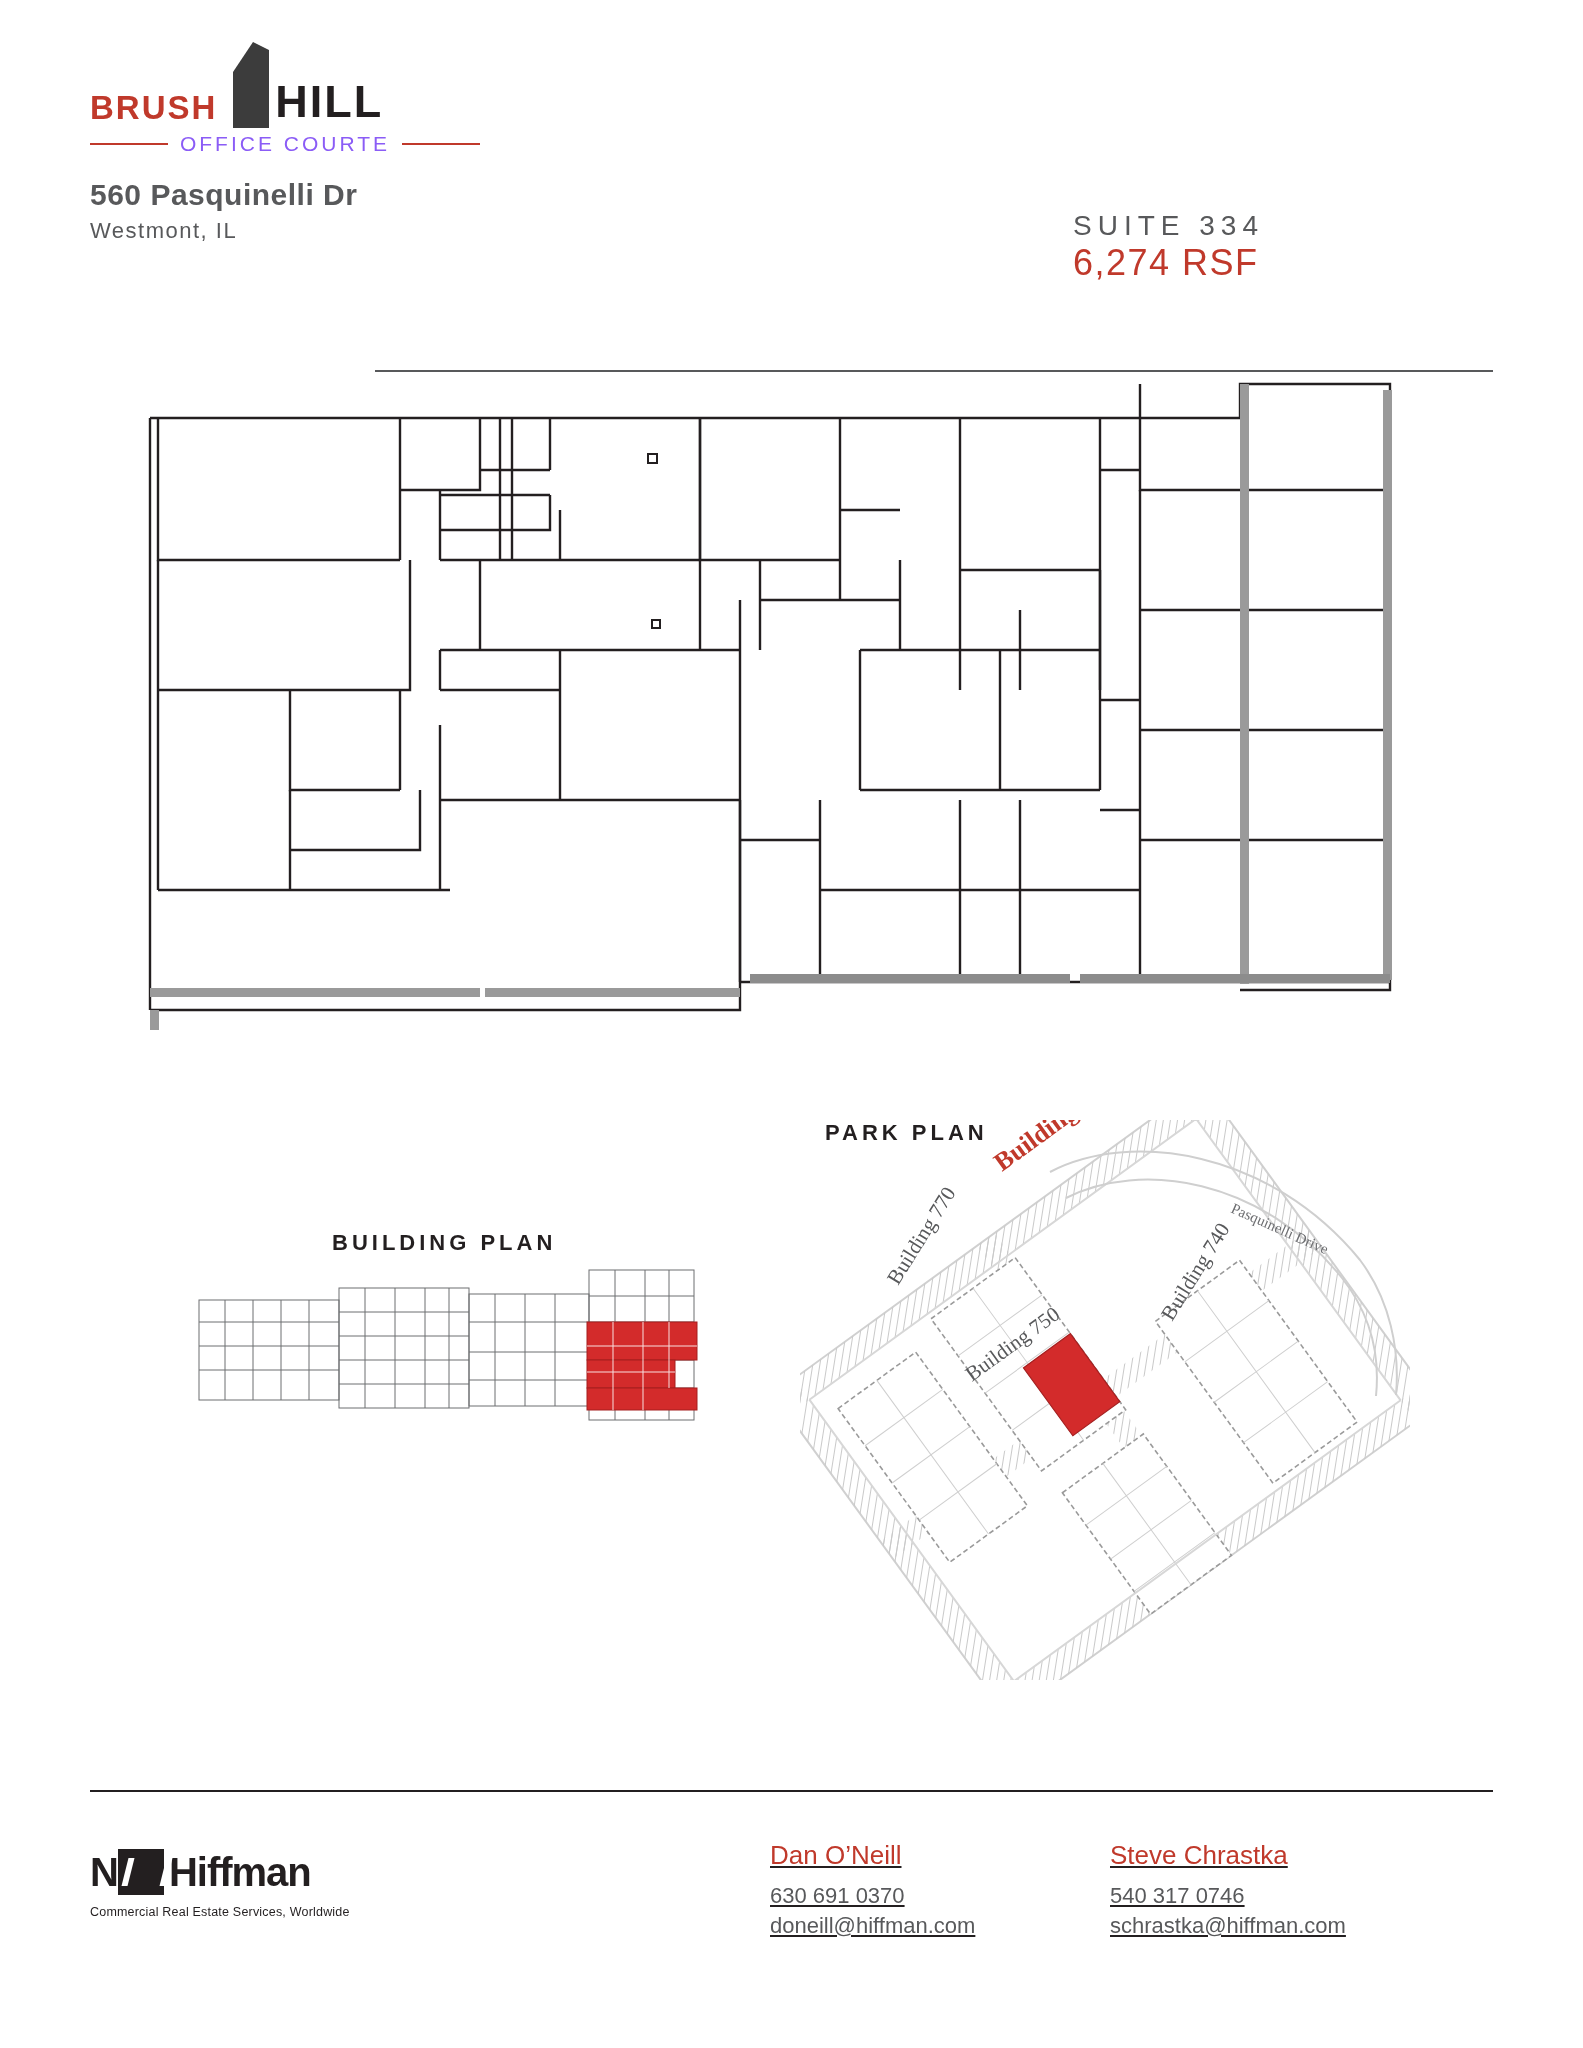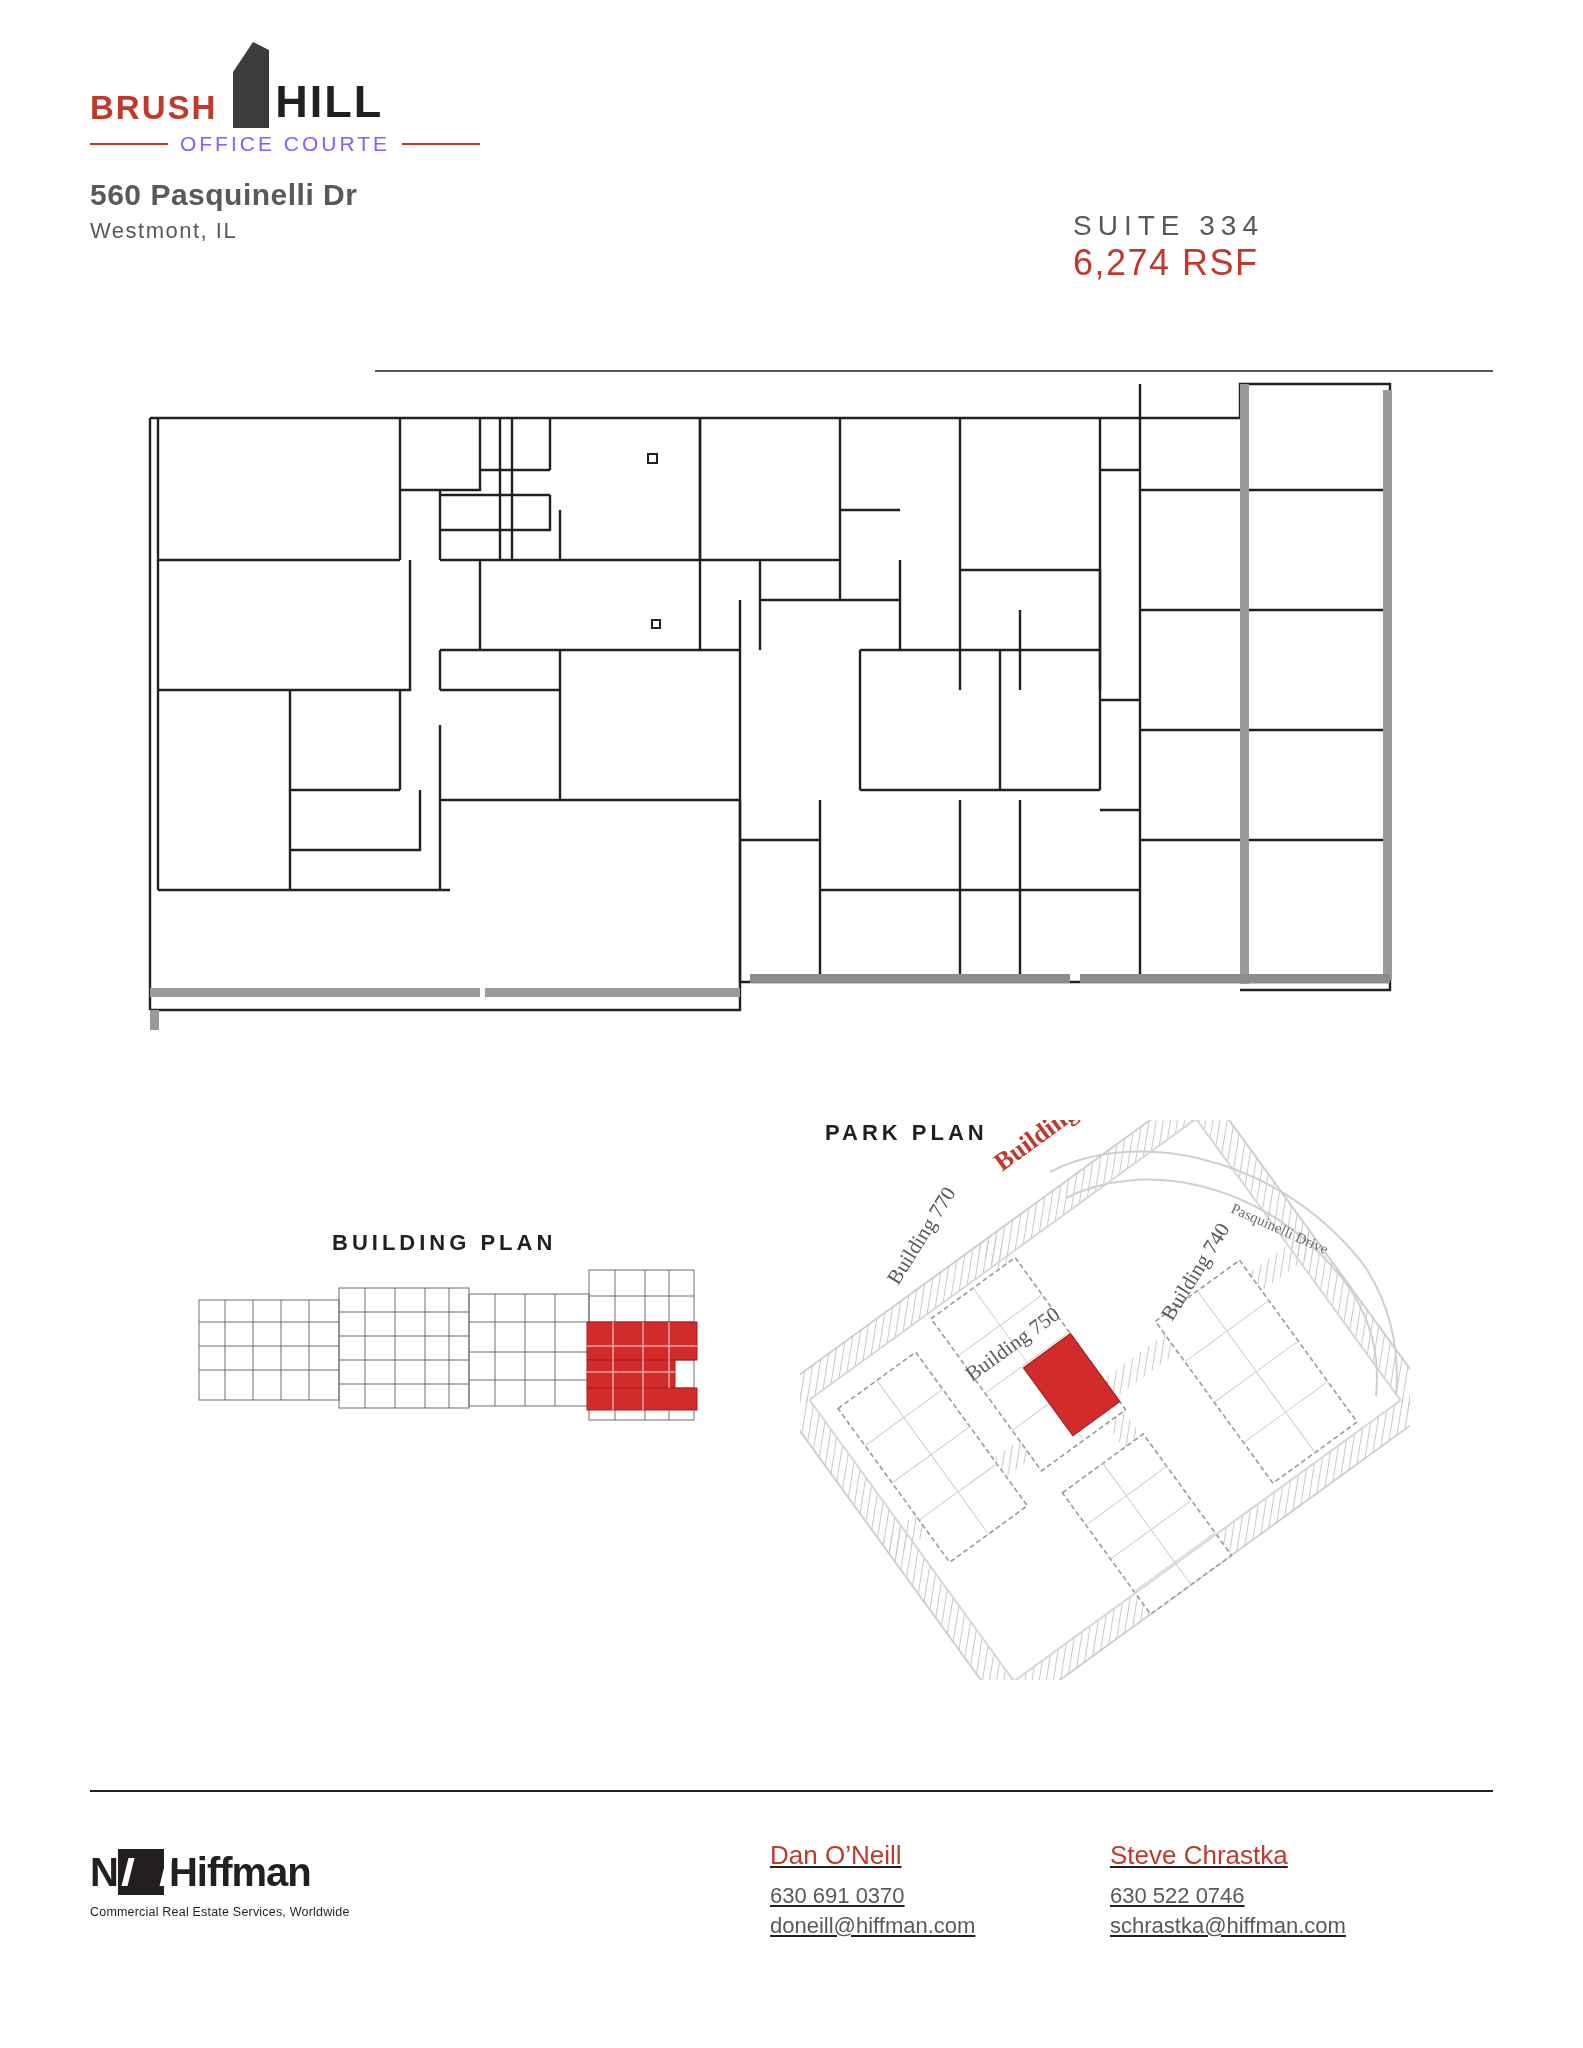--- a/index.html
+++ b/index.html
@@ -452,16 +452,16 @@
   </div>
 
   <div class="contact" id="contact-1">
     <div class="contact-name">Dan O’Neill</div>
     <div class="contact-line">630 691 0370</div>
     <div class="contact-line">doneill@hiffman.com</div>
   </div>
 
   <div class="contact" id="contact-2">
     <div class="contact-name">Steve Chrastka</div>
-    <div class="contact-line">630 522 0746</div>
+    <div class="contact-line">540 317 0746</div>
     <div class="contact-line">schrastka@hiffman.com</div>
   </div>
 </div>
 
 </body></html>

